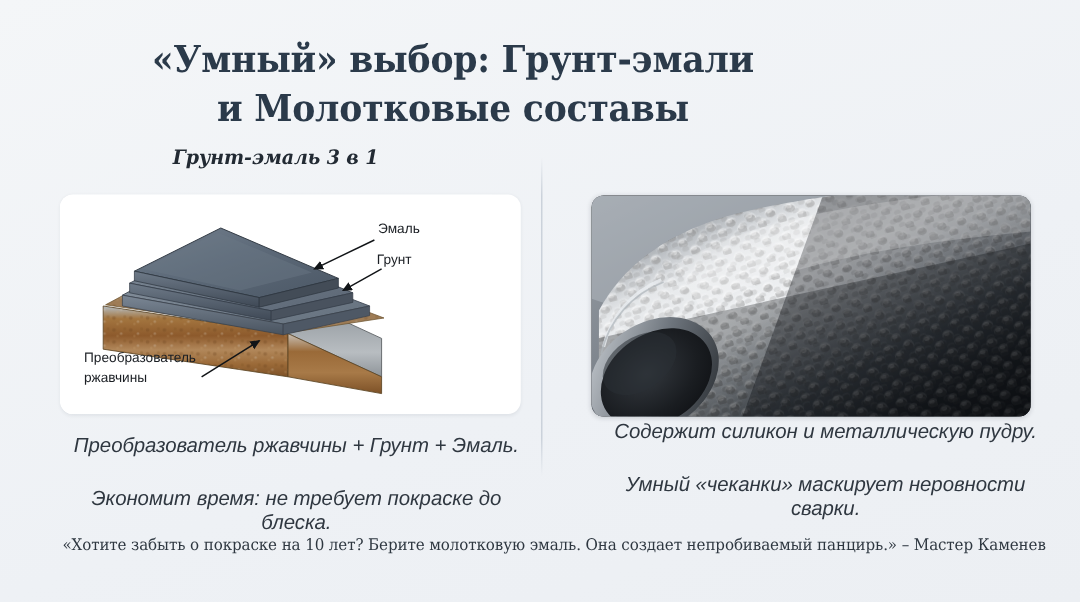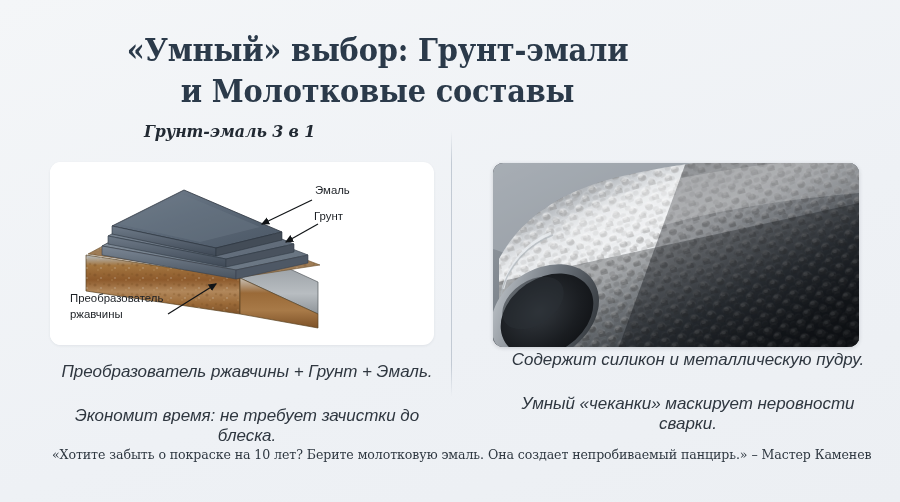--- a/index.html
+++ b/index.html
@@ -207,21 +207,21 @@
 
       <text class="dlabel" x="265" y="32">Эмаль</text>
       <text class="dlabel" x="264" y="58">Грунт</text>
       <text class="dlabel" x="20" y="140">Преобразователь</text>
       <text class="dlabel" x="20" y="156">ржавчины</text>
     </svg>
   </div>
 
   <div class="facts-left">
     <div class="fact">Преобразователь ржавчины + Грунт + Эмаль.</div>
-    <div class="fact">Экономит время: не требует зачистки до блеска.</div>
+    <div class="fact">Экономит время: не требует покраске до блеска.</div>
   </div>
 
 
   <div class="photo">
     <svg viewBox="0 0 366 184" xmlns="http://www.w3.org/2000/svg">
       <defs>
         <linearGradient id="bgSky" x1="0" y1="0" x2="1" y2="1">
           <stop offset="0%" stop-color="#9aa0a7"></stop>
           <stop offset="40%" stop-color="#7e858d"></stop>
           <stop offset="100%" stop-color="#4a5057"></stop>

